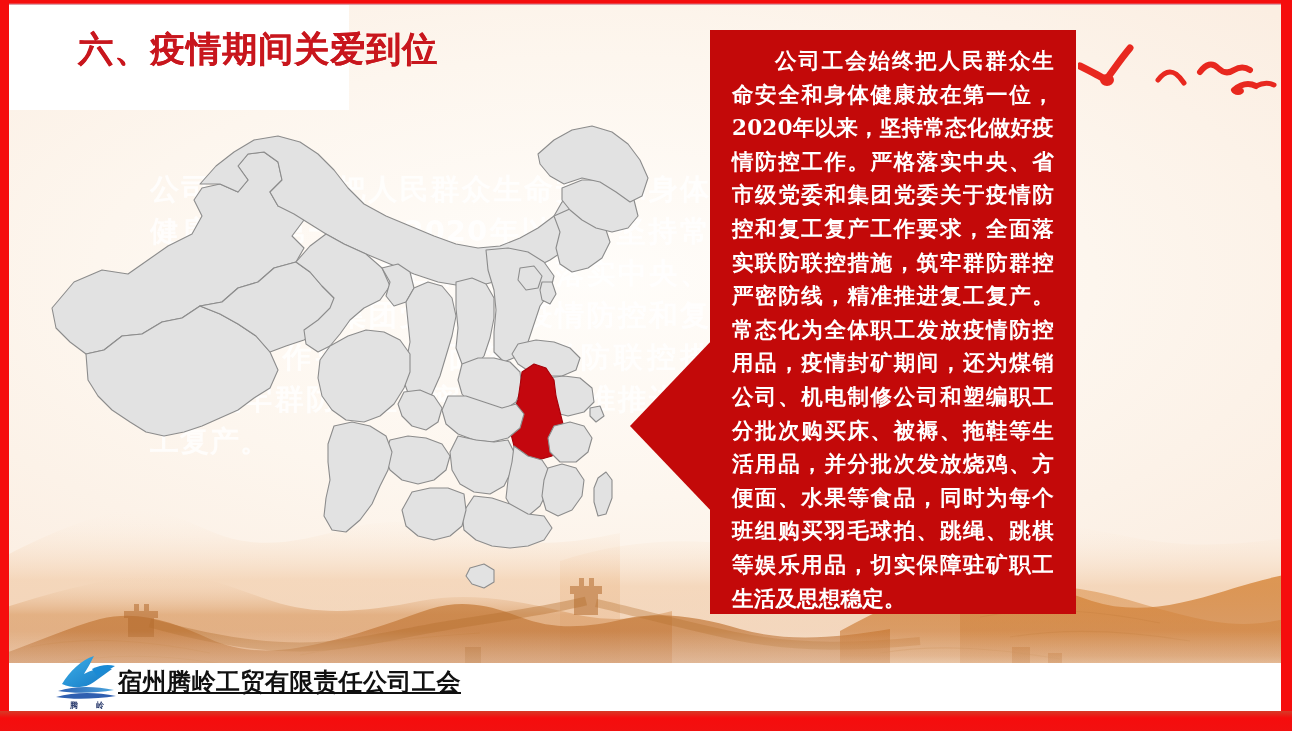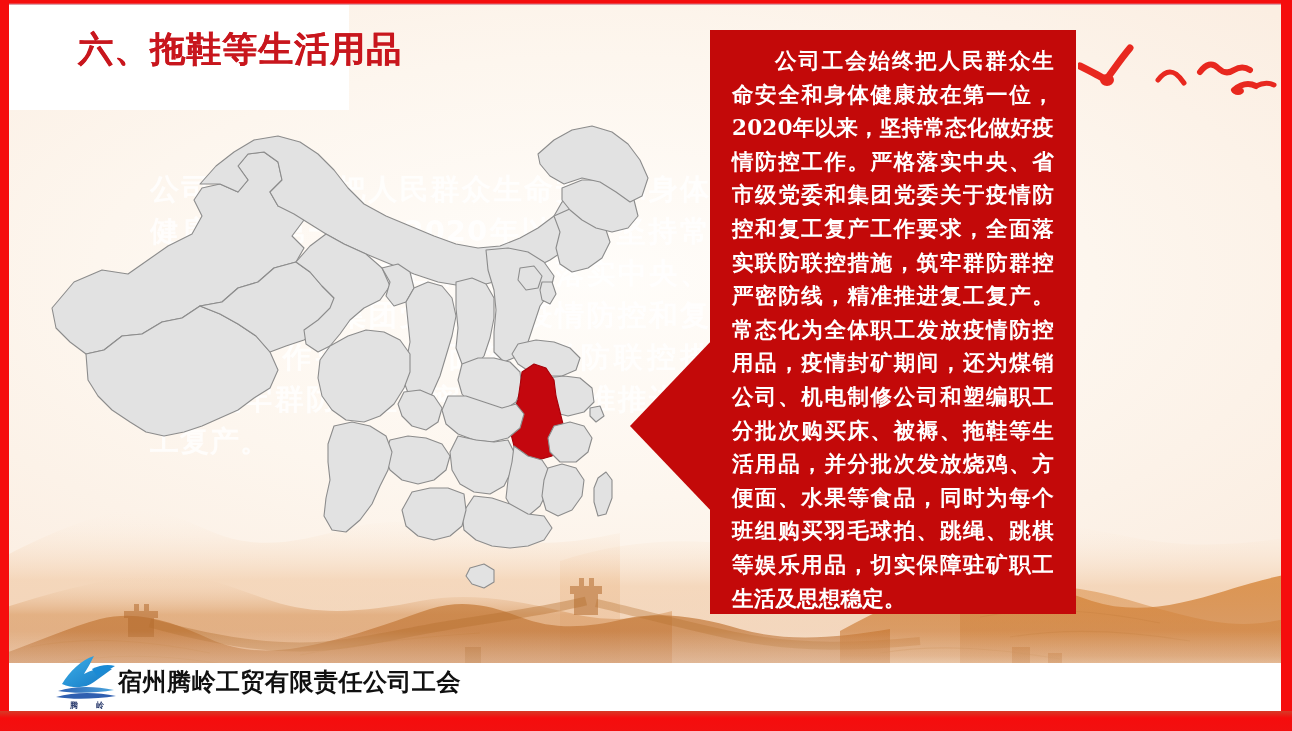--- a/index.html
+++ b/index.html
@@ -118,20 +118,21 @@
   }
   .logo svg{display:block;width:100%;height:100%;}
   .org-name{
     position:absolute;left:118px;bottom:33px;z-index:34;
     color:#101010;
     font-family:"DejaVu Sans","Liberation Sans",sans-serif;
     font-weight:700;
     font-size:24px;
     letter-spacing:0.5px;
     white-space:nowrap;
+    text-decoration:underline;
   }
 </style>
 </head>
 <body>
 
 <div id="slide">
 
   <div class="bg-base"></div>
 
   <div class="ghost">公司工会始终把人民群众生命安全和身体健康放在第一位，2020年以来，坚持常态化做好疫情防控工作。严格落实中央、省市级党委和集团党委关于疫情防控和复工复产工作要求，全面落实联防联控措施，筑牢群防群控严密防线，精准推进复工复产。</div>
@@ -290,21 +291,21 @@
     <svg viewBox="0 0 86 176" preserveAspectRatio="none">
       <path d="M86,0 L86,176 L2,88 Z" fill="#c30909"></path>
     </svg>
   </div>
 
   <div class="panel">
     <p class="panel-text">公司工会始终把人民群众生命安全和身体健康放在第一位，2020年以来，坚持常态化做好疫情防控工作。严格落实中央、省市级党委和集团党委关于疫情防控和复工复产工作要求，全面落实联防联控措施，筑牢群防群控严密防线，精准推进复工复产。常态化为全体职工发放疫情防控用品，疫情封矿期间，还为煤销公司、机电制修公司和塑编职工分批次购买床、被褥、拖鞋等生活用品，并分批次发放烧鸡、方便面、水果等食品，同时为每个班组购买羽毛球拍、跳绳、跳棋等娱乐用品，切实保障驻矿职工生活及思想稳定。</p>
   </div>
 
   <div class="title-plate"></div>
-  <div class="title">六、拖鞋等生活用品</div>
+  <div class="title">六、疫情期间关爱到位</div>
 
   <div class="birds">
     <svg viewBox="0 0 205 95">
       <g fill="none" stroke="#e8281f" stroke-linecap="round">
         <path d="M2,38 C14,44 22,48 28,52" stroke-width="7"></path>
         <path d="M28,52 C34,44 42,32 52,20" stroke-width="7"></path>
         <ellipse cx="29" cy="52" rx="7" ry="6" fill="#e8281f" stroke="none"></ellipse>
         <path d="M80,52 C86,44 92,42 98,46 C102,49 104,52 106,55" stroke-width="5"></path>
         <path d="M122,44 C128,36 134,34 140,40 C145,45 150,46 156,42 C161,39 166,38 172,42" stroke-width="6"></path>
         <path d="M156,62 C163,56 170,54 178,58" stroke-width="6"></path>

